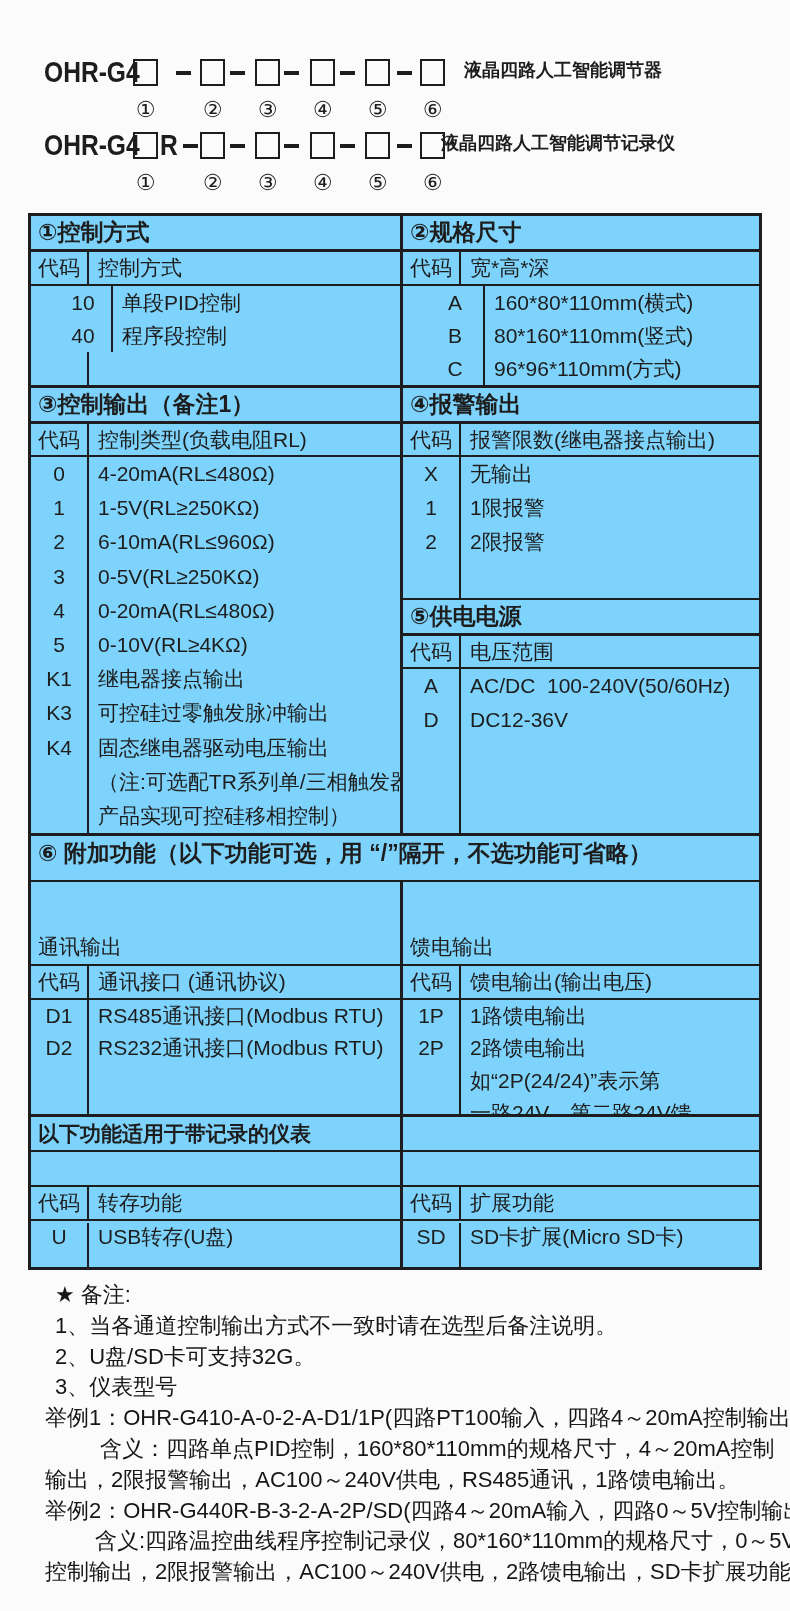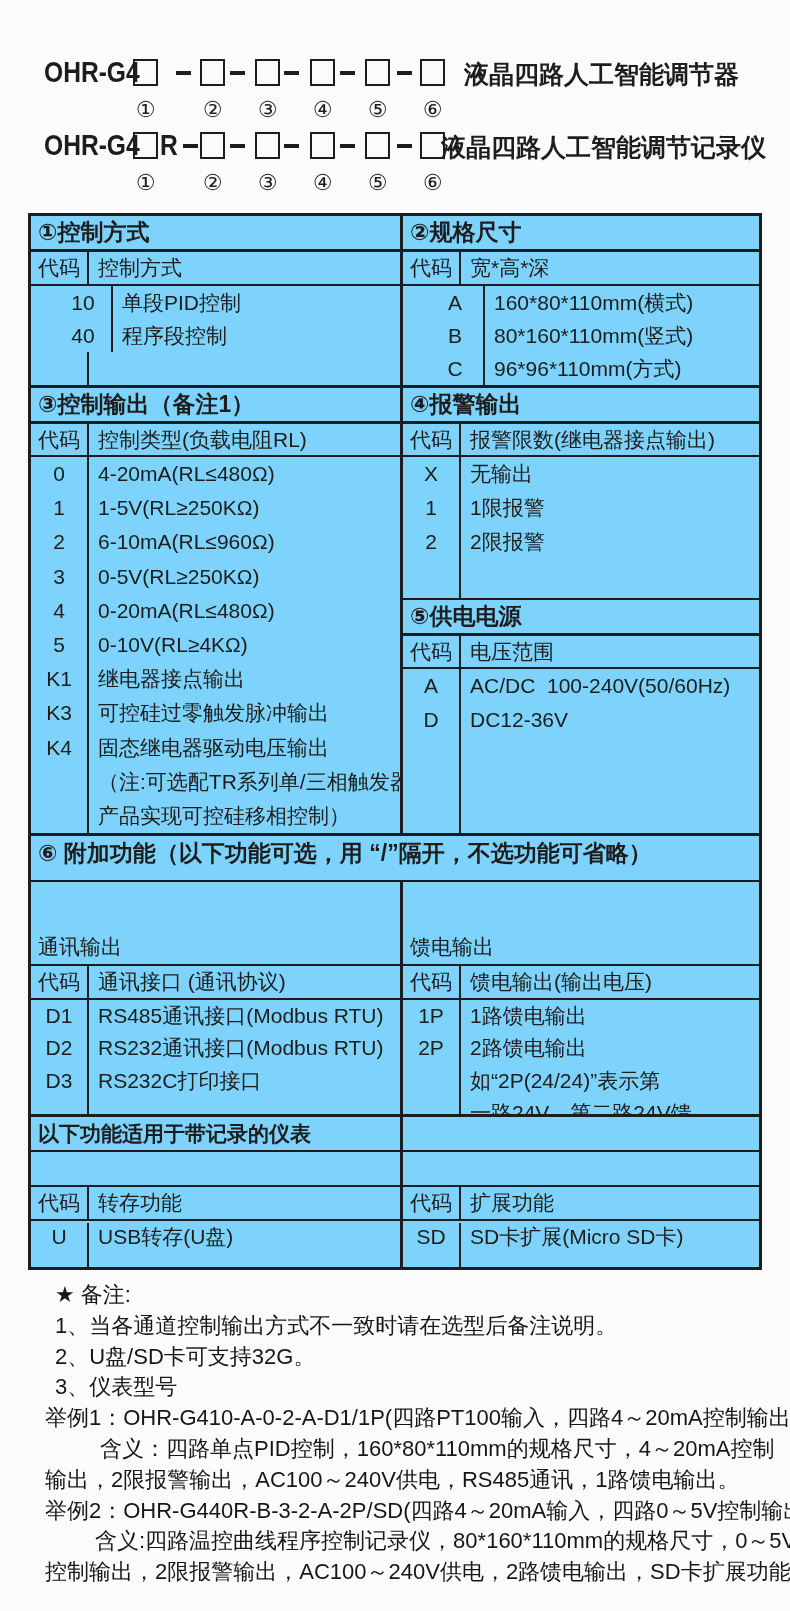--- a/index.html
+++ b/index.html
@@ -11,21 +11,21 @@
     font-family:"Liberation Sans","DejaVu Sans",sans-serif;
     font-size:21px;
   }
   
   .diagram{ position:relative; height:213px; }
   .dgm{ position:absolute; }
   .m-prefix{ font-size:30px; font-weight:bold; white-space:nowrap;
              transform:scaleX(.82); transform-origin:0 50%; }
   .m-box{ width:25px; height:27px; border:2px solid var(--ink); }
   .m-dash{ width:15px; height:4px; background:var(--ink); }
-  .m-label{ font-size:25px; font-weight:bold; white-space:nowrap; }
+  .m-label{ font-size:18px; font-weight:bold; white-space:nowrap; }
   .m-marker{ width:25px; text-align:center; font-size:22px; }
   
   .tbl{ margin-left:28px; width:734px; border:3px solid var(--ink); background:#7dd3fc; }
   .band{ display:flex; overflow:hidden; }
   .lhalf{ width:372px; border-right:3px solid var(--ink); display:flex; flex-direction:column; overflow:hidden; }
   .rhalf{ width:356px; display:flex; flex-direction:column; overflow:hidden; }
   .sbox{ display:flex; flex-direction:column; overflow:hidden; }
   .bb2{ border-bottom:2px solid var(--ink);justify-content:space-between; }
   .bb3{ border-bottom:3px solid var(--ink); }
   .sec-title{ flex:none; height:36px; line-height:32px; border-bottom:3px solid var(--ink);
@@ -254,24 +254,20 @@
         <span class="desc">通讯接口 (通讯协议)</span>
       </div>
       <div class="row rC">
           <span class="code">D1</span>
           <span class="desc">RS485通讯接口(Modbus RTU)</span>
         </div>
       <div class="row rC">
           <span class="code">D2</span>
           <span class="desc">RS232通讯接口(Modbus RTU)</span>
         </div>
-      <div class="row rC">
-          <span class="code">D3</span>
-          <span class="desc">RS232C打印接口</span>
-        </div>
       <div class="row fill">
           <span class="code"></span>
           <span class="desc"></span>
         </div>
     </div>
     <div class="rhalf">
       <div class="group bb2">馈电输出</div>
       <div class="subrow subC bb2">
         <span class="code">代码</span>
         <span class="desc">馈电输出(输出电压)</span>

